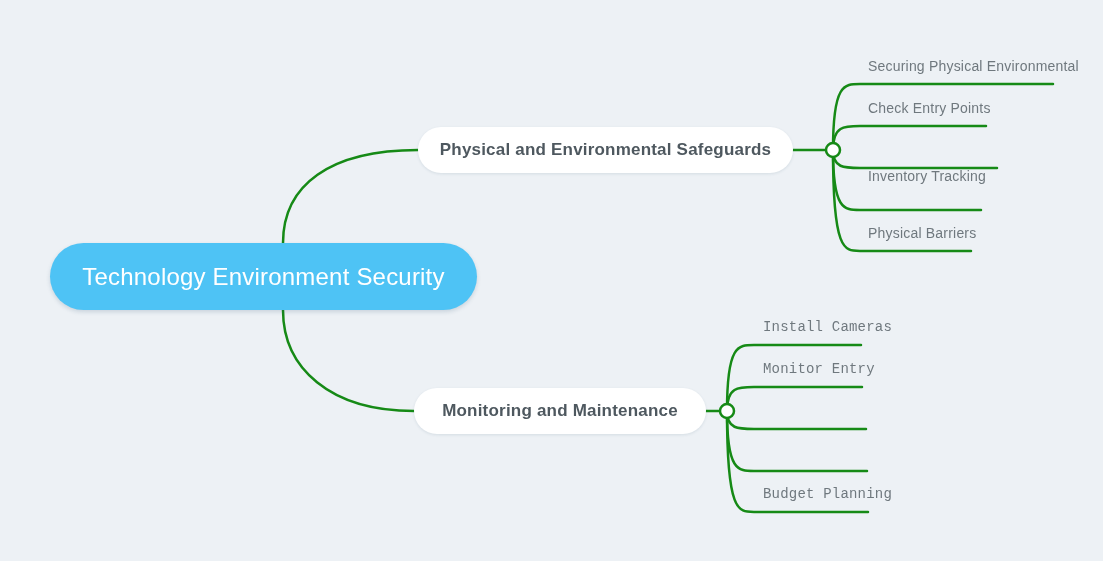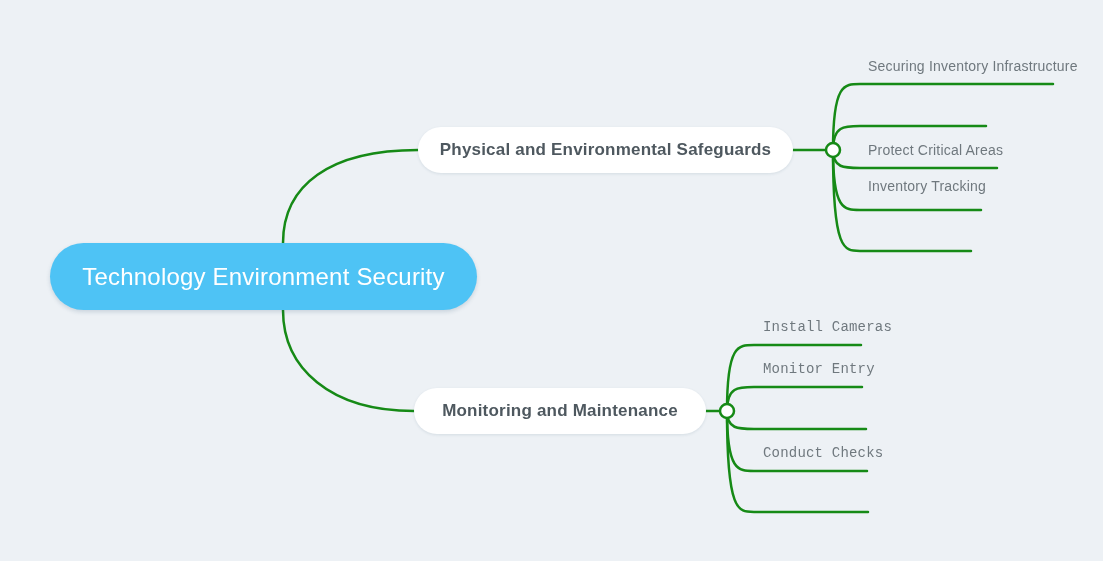--- a/index.html
+++ b/index.html
@@ -76,21 +76,22 @@
     <span>Technology Environment Security</span>
   </div>
 
   <div class="node branch-node branch-top">
     <span>Physical and Environmental Safeguards</span>
   </div>
   <div class="node branch-node branch-bottom">
     <span>Monitoring and Maintenance</span>
   </div>
 
-  <div class="leaf leaf-t" style="top:54px">Securing Inventory Infrastructure</div>
-  <div class="leaf leaf-t" style="top:138px">Protect Critical Areas</div>
-  <div class="leaf leaf-t" style="top:174px">Inventory Tracking</div>
+  <div class="leaf leaf-t" style="top:54px">Securing Physical Environmental</div>
+  <div class="leaf leaf-t" style="top:96px">Check Entry Points</div>
+  <div class="leaf leaf-t" style="top:164px">Inventory Tracking</div>
+  <div class="leaf leaf-t" style="top:221px">Physical Barriers</div>
 
   <div class="leaf leaf-b" style="top:315px">Install Cameras</div>
   <div class="leaf leaf-b" style="top:357px">Monitor Entry</div>
-  <div class="leaf leaf-b" style="top:441px">Conduct Checks</div>
+  <div class="leaf leaf-b" style="top:482px">Budget Planning</div>
 
 </div>
 
 </body></html>

